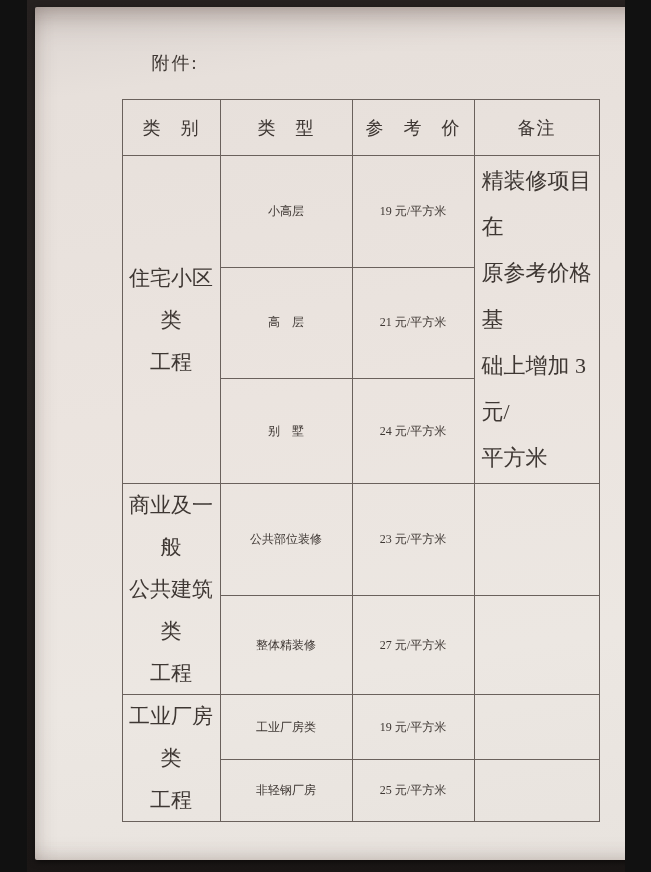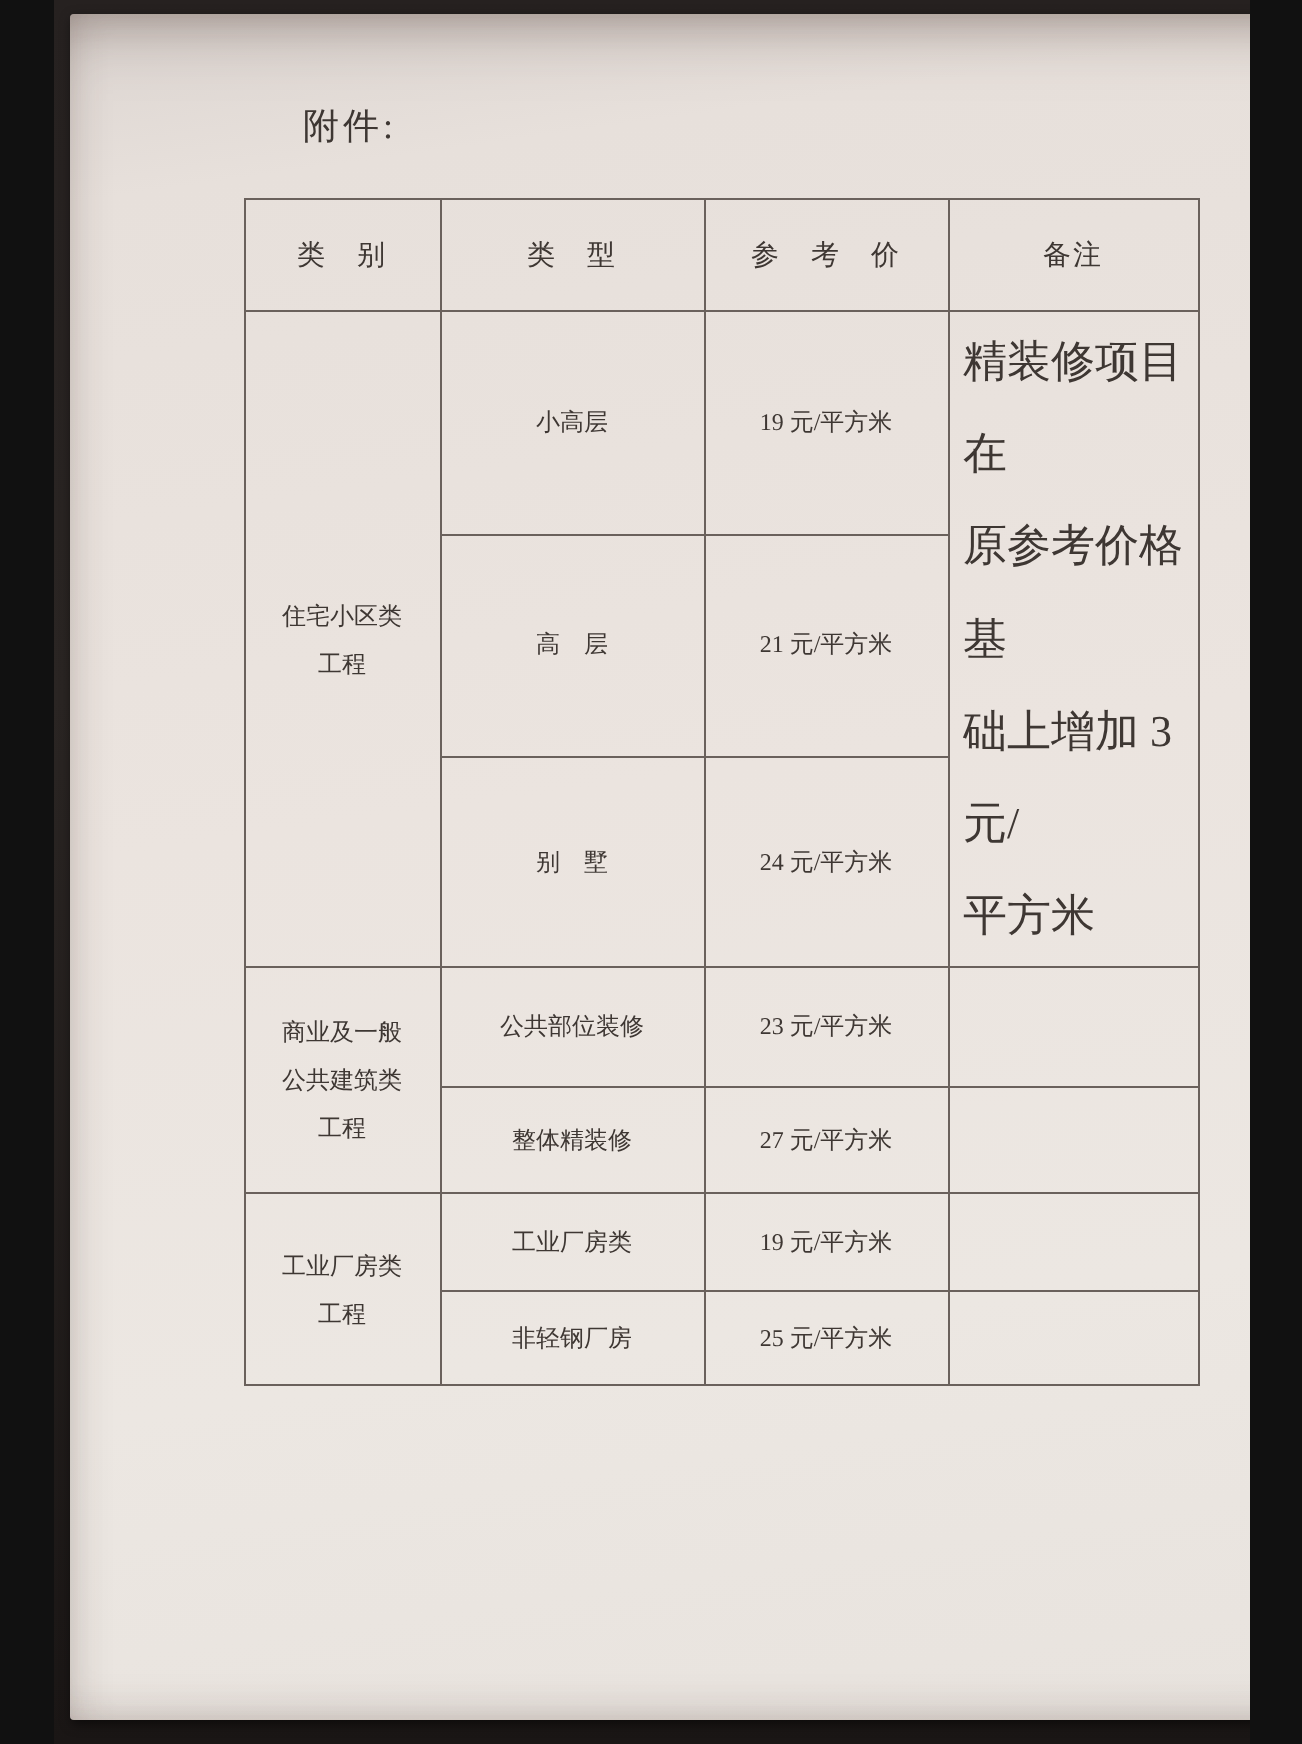--- a/index.html
+++ b/index.html
@@ -58,30 +58,30 @@
   .price-table td {
     border: 1px solid var(--table-border, #6a615c);
     padding: 0;
     text-align: center;
     vertical-align: middle;
     font-weight: normal;
     overflow: hidden;
   }
 
   .price-table th {
-    font-size: 14px;
+    font-size: 18px;
     letter-spacing: 1px;
   }
 
   .price-table td { font-size: 16px; }
 
   td.category-cell {
     white-space: pre-line;
     line-height: 2.0;
-    font-size: 12px;
+    font-size: 21px;
   }
 
   td.remark-cell {
     white-space: pre-line;
     line-height: 2.1;
     text-align: left;
     padding: 2px 3px 2px 7px;
     font-size: 22px;
   }
 

